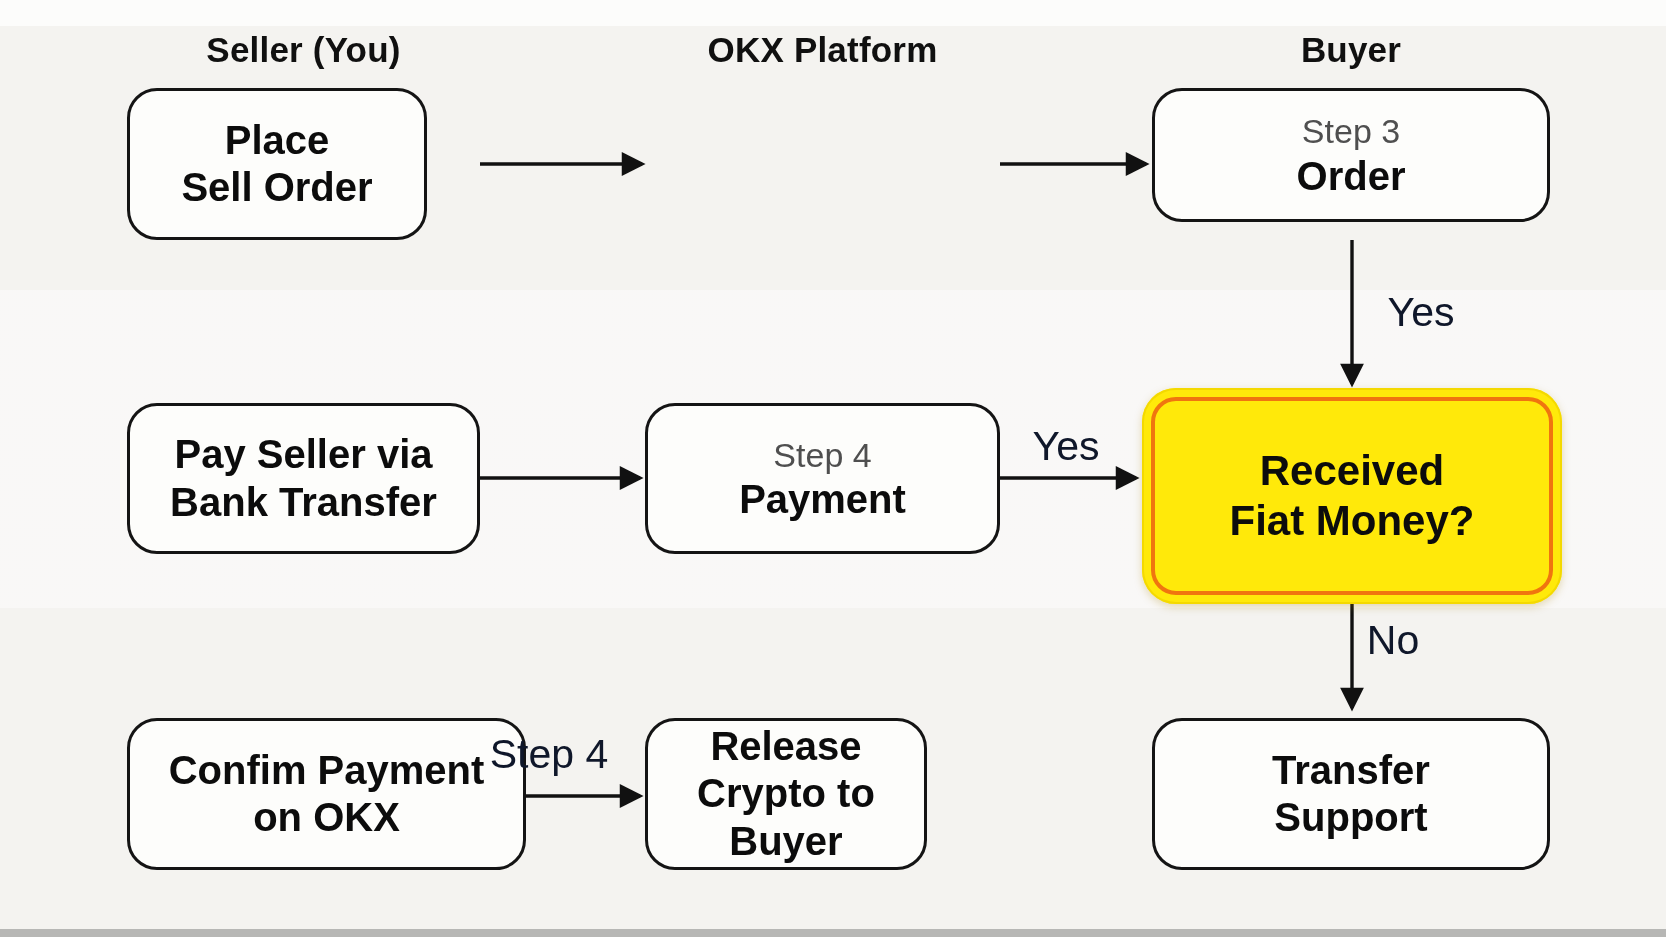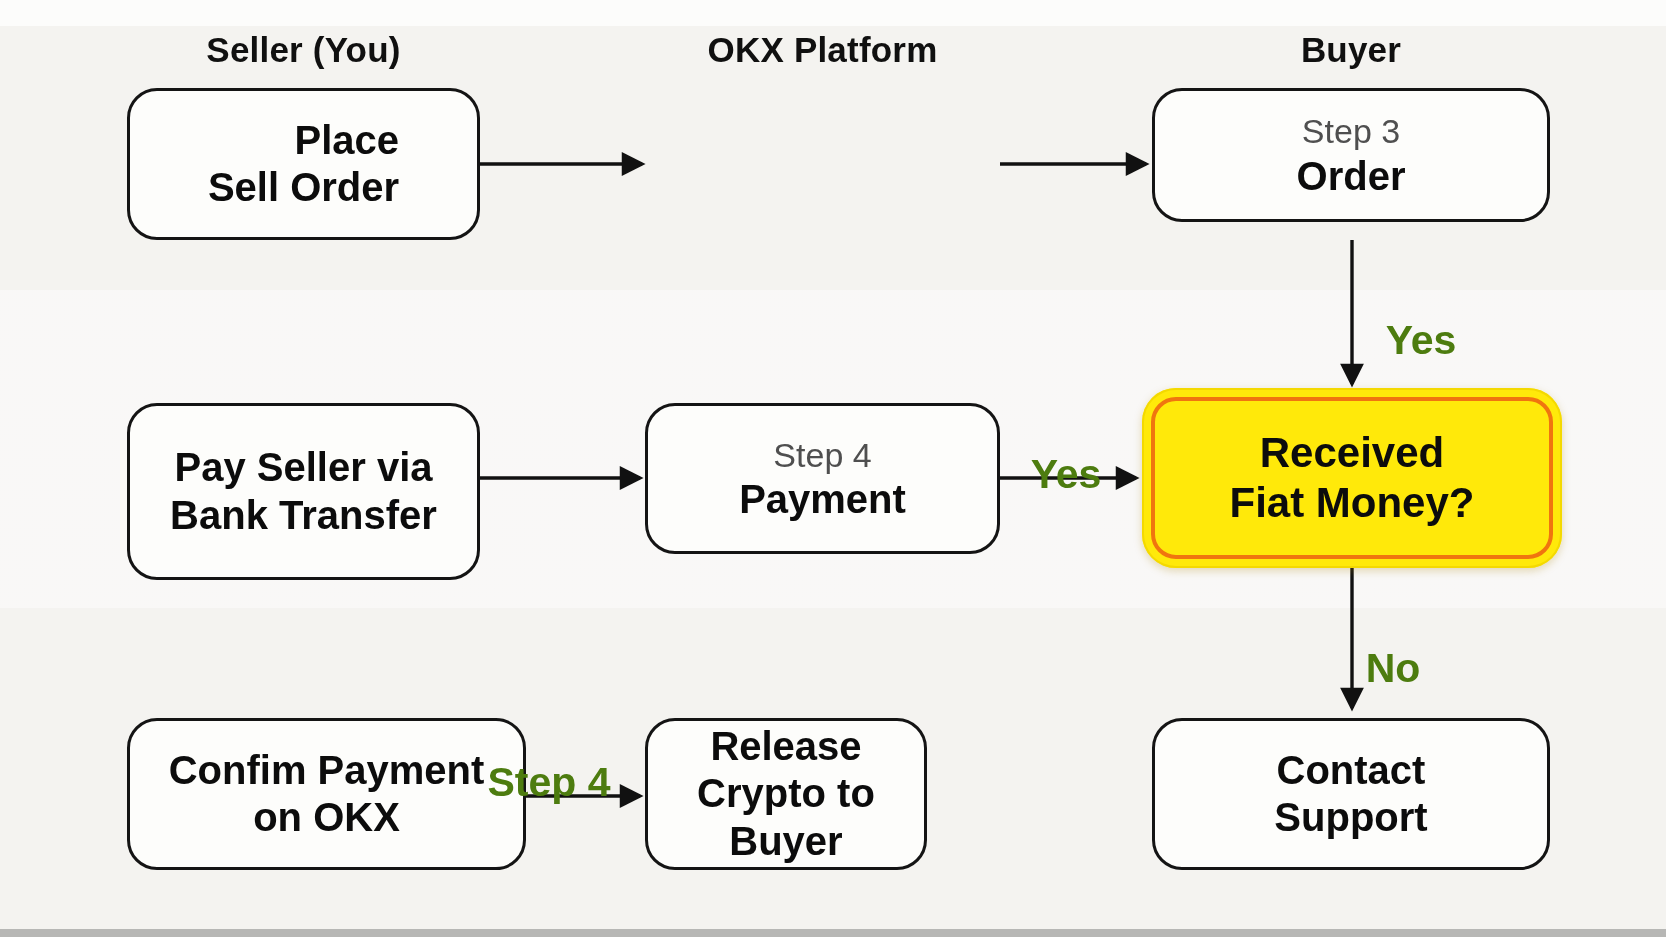--- a/index.html
+++ b/index.html
@@ -34,36 +34,36 @@
     background:#ffe90a;border:none;border-radius:34px;
     box-shadow:0 3px 8px rgba(170,130,0,.28), inset 0 0 0 2px #f4d900;
   }
   .highlight-inner{
     position:absolute;inset:9px;border:4px solid #f0750f;border-radius:25px;
     pointer-events:none;
   }
   .node--highlight .node-title{font-size:42px;position:relative;}
   .edge-label{
     position:absolute;transform:translate(-50%,-50%);
-    font-size:41px;font-weight:700;color:#4d7c0f;white-space:nowrap;margin-top:28px;
+    font-size:41px;font-weight:400;color:#0f172a;white-space:nowrap;
   }
   .arrow-layer{position:absolute;inset:0;pointer-events:none;}
   .bottom-strip{
     position:absolute;left:0;bottom:0;width:100%;height:8px;background:#b7b7b5;
   }
   
   #hdr-seller{left:127px;width:353px;}
   #hdr-okx{left:645px;width:355px;}
   #hdr-buyer{left:1152px;width:398px;}
-  #n-place{left:127px;top:88px;width:353px;height:152px;text-align:right;}
+  #n-place{left:127px;top:88px;width:300px;height:152px;}
   #n-lock{left:645px;top:88px;width:355px;height:152px;}
   #n-crypto{left:1152px;top:88px;width:398px;height:134px;}
-  #n-pay{left:127px;top:403px;width:353px;height:177px;}
+  #n-pay{left:127px;top:403px;width:353px;height:151px;}
   #n-seller{left:645px;top:403px;width:355px;height:151px;}
-  #n-received{left:1142px;top:388px;width:420px;height:180px;}
+  #n-received{left:1142px;top:388px;width:420px;height:216px;}
   #n-confirm{left:127px;top:718px;width:399px;height:152px;}
   #n-release{left:645px;top:718px;width:282px;height:152px;}
   #n-contact{left:1152px;top:718px;width:398px;height:152px;}
   #lbl-yes-1{left:1421px;top:312px;}
   #lbl-yes-2{left:1066px;top:446px;}
   #lbl-no{left:1393px;top:640px;}
   #lbl-step4{left:549px;top:754px;}
 </style>
 </head>
 <body>
@@ -115,21 +115,21 @@
   <div class="node" id="n-confirm">
     <div class="node-title">Confim Payment
 on OKX</div>
   </div>
   <div class="node" id="n-release">
     <div class="node-title">Release
 Crypto to
 Buyer</div>
   </div>
   <div class="node" id="n-contact">
-    <div class="node-title">Contact
+    <div class="node-title">Transfer
 Support</div>
   </div>
 
   <div class="edge-label" id="lbl-yes-1">Yes</div>
   <div class="edge-label" id="lbl-yes-2">Yes</div>
   <div class="edge-label" id="lbl-no">No</div>
   <div class="edge-label" id="lbl-step4">Step 4</div>
 
   <div class="bottom-strip"></div>
 </div>

